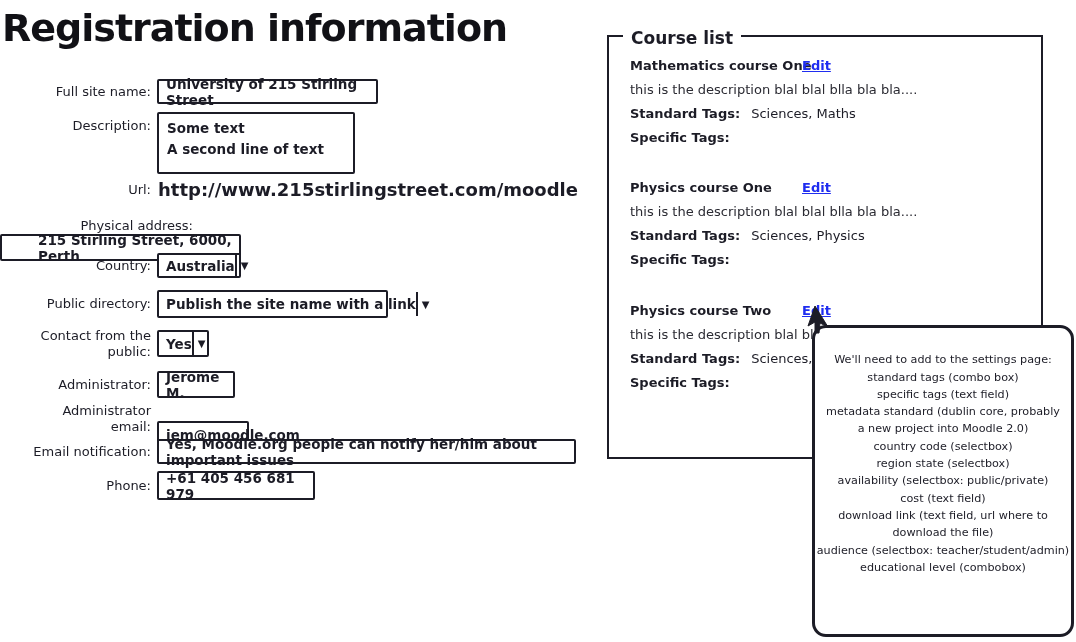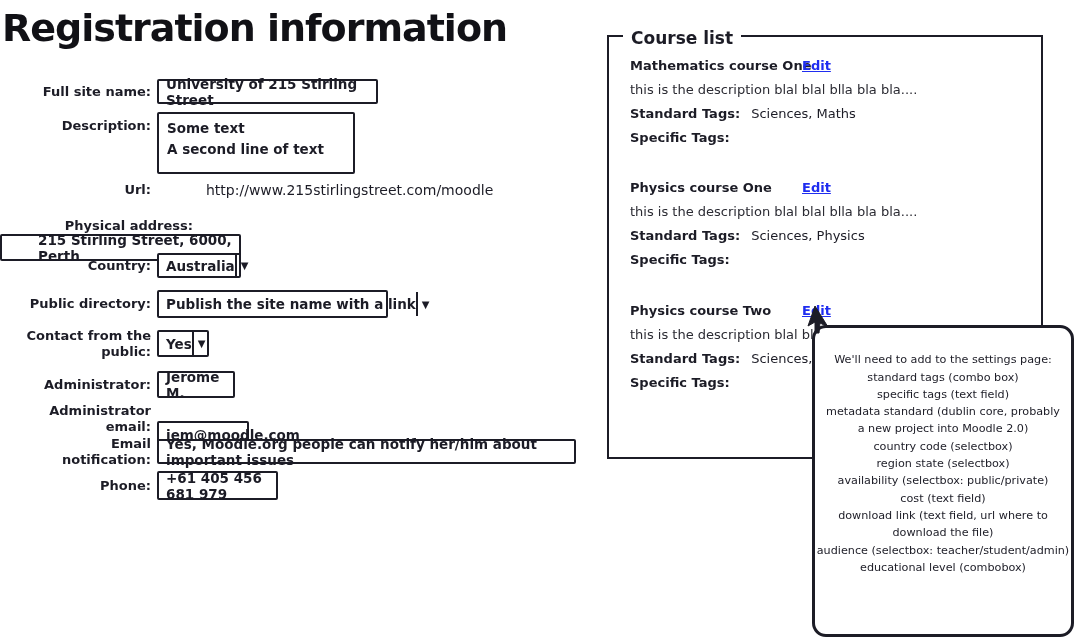--- a/index.html
+++ b/index.html
@@ -18,31 +18,31 @@
     position:absolute; left:2px; top:6px;
     font-size:38px; font-weight:800; letter-spacing:-1px;
     color:#111116;
   }
 
   
   .form-row { position:absolute; left:0; display:flex; align-items:center; }
   .form-row.top-align { align-items:flex-start; }
   .lbl {
     width:157px; text-align:right; padding-right:6px;
-    font-size:13px; font-weight:700; line-height:16px;padding-left:20px;
+    font-size:13px; font-weight:400; line-height:16px;padding-left:20px;
   }
   .top-align .lbl { padding-top:6px; }
   .box {
     border:2px solid #1c1c26; background:#fff; border-radius:2px;
     display:flex; align-items:center; padding:0 7px;
     font-size:13.5px; font-weight:600; height:100%;
   }
   .textarea { flex-direction:column; align-items:flex-start; justify-content:flex-start; padding:4px 8px; }
   .textarea .line { line-height:21px; white-space:nowrap; }
-  .plainvalue { font-size:14px; font-weight:400; padding-left:1px;margin-left:48px; }
+  .plainvalue { font-size:18px; font-weight:700; padding-left:1px; }
   .select { padding-right:0; }
   .select .sel-text { white-space:nowrap; }
   .dd {
     margin-left:auto; align-self:stretch; display:flex; align-items:center;
     border-left:2px solid #1c1c26; padding:0 4px; font-size:10px; color:#1c1c26;
   }
 
   
   .panel {
     position:absolute; left:607px; top:35px; width:436px; height:424px;
@@ -139,21 +139,21 @@
       <span class="box" style="width:92px;margin-top:32px;">jem@moodle.com</span>
     </div>
 
     <div class="form-row" style="top:439px; height:25px;">
       <span class="lbl">Email notification:</span>
       <span class="box" style="width:419px;">Yes, Moodle.org people can notify her/him about important issues</span>
     </div>
 
     <div class="form-row" style="top:471px; height:29px;">
       <span class="lbl">Phone:</span>
-      <span class="box" style="width:121px;">+61 405 456 681 979</span>
+      <span class="box" style="width:158px;">+61 405 456 681 979</span>
     </div>
 
   </div>
 
   <div class="panel">
     <span class="legend">Course list</span>
 
     <div class="course" style="top:17px;">
       <div class="course-head">
         <span class="course-name">Mathematics course One</span>

